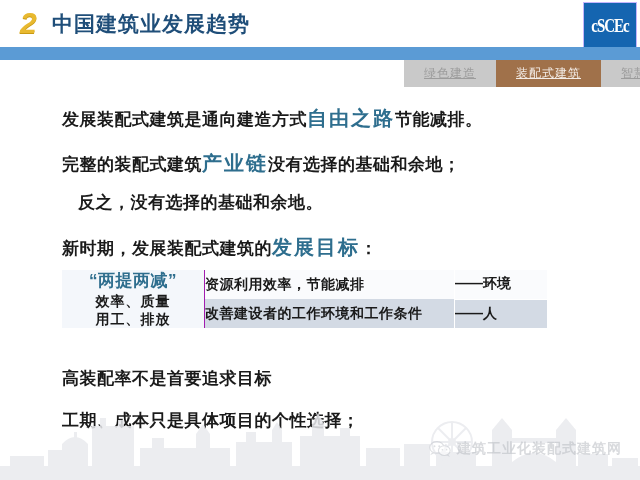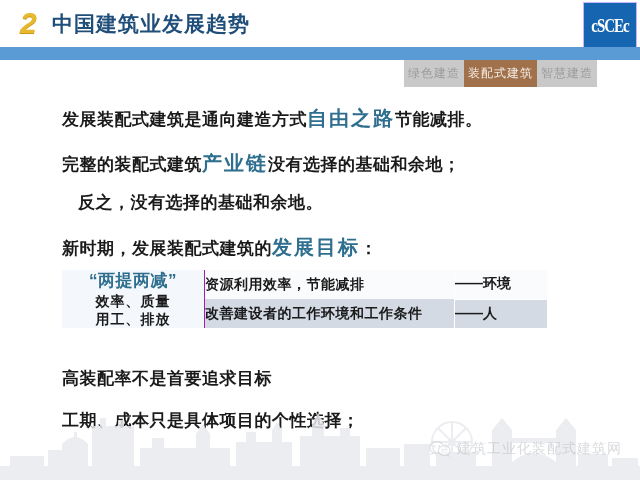--- a/index.html
+++ b/index.html
@@ -82,26 +82,27 @@
     position: absolute;
     left: 404px; top: 60px;
     height: 27px;
     display: flex;
     align-items: stretch;
   }
   .tab {
     display: flex;
     align-items: center;
     justify-content: center;
-    padding: 0 4px;
+    padding: 0 20px;
     font-size: 12px;
     letter-spacing: 1px;
     white-space: nowrap;
     background: #C9C9C9;
     color: #9c9c9c;
+    text-decoration: underline;
   }
   .tab.active {
     background: #A0714A;
     color: #f3ece6;
   }
 
   
   .line {
     position: absolute;
     font-size: 17px;
@@ -200,21 +201,21 @@
     display: flex;
     align-items: center;
     gap: 6px;
     opacity: 0.55;
   }
   #wechat-icon {
     width: 22px; height: 18px;
   }
   #footer-text {
     font-size: 14px;
-    font-weight: normal;
+    font-weight: bold;
     color: #B9BCC2;
     letter-spacing: 1px;
     white-space: nowrap;
   }
 </style>
 </head>
 <body>
 
 <div id="slide">
 

